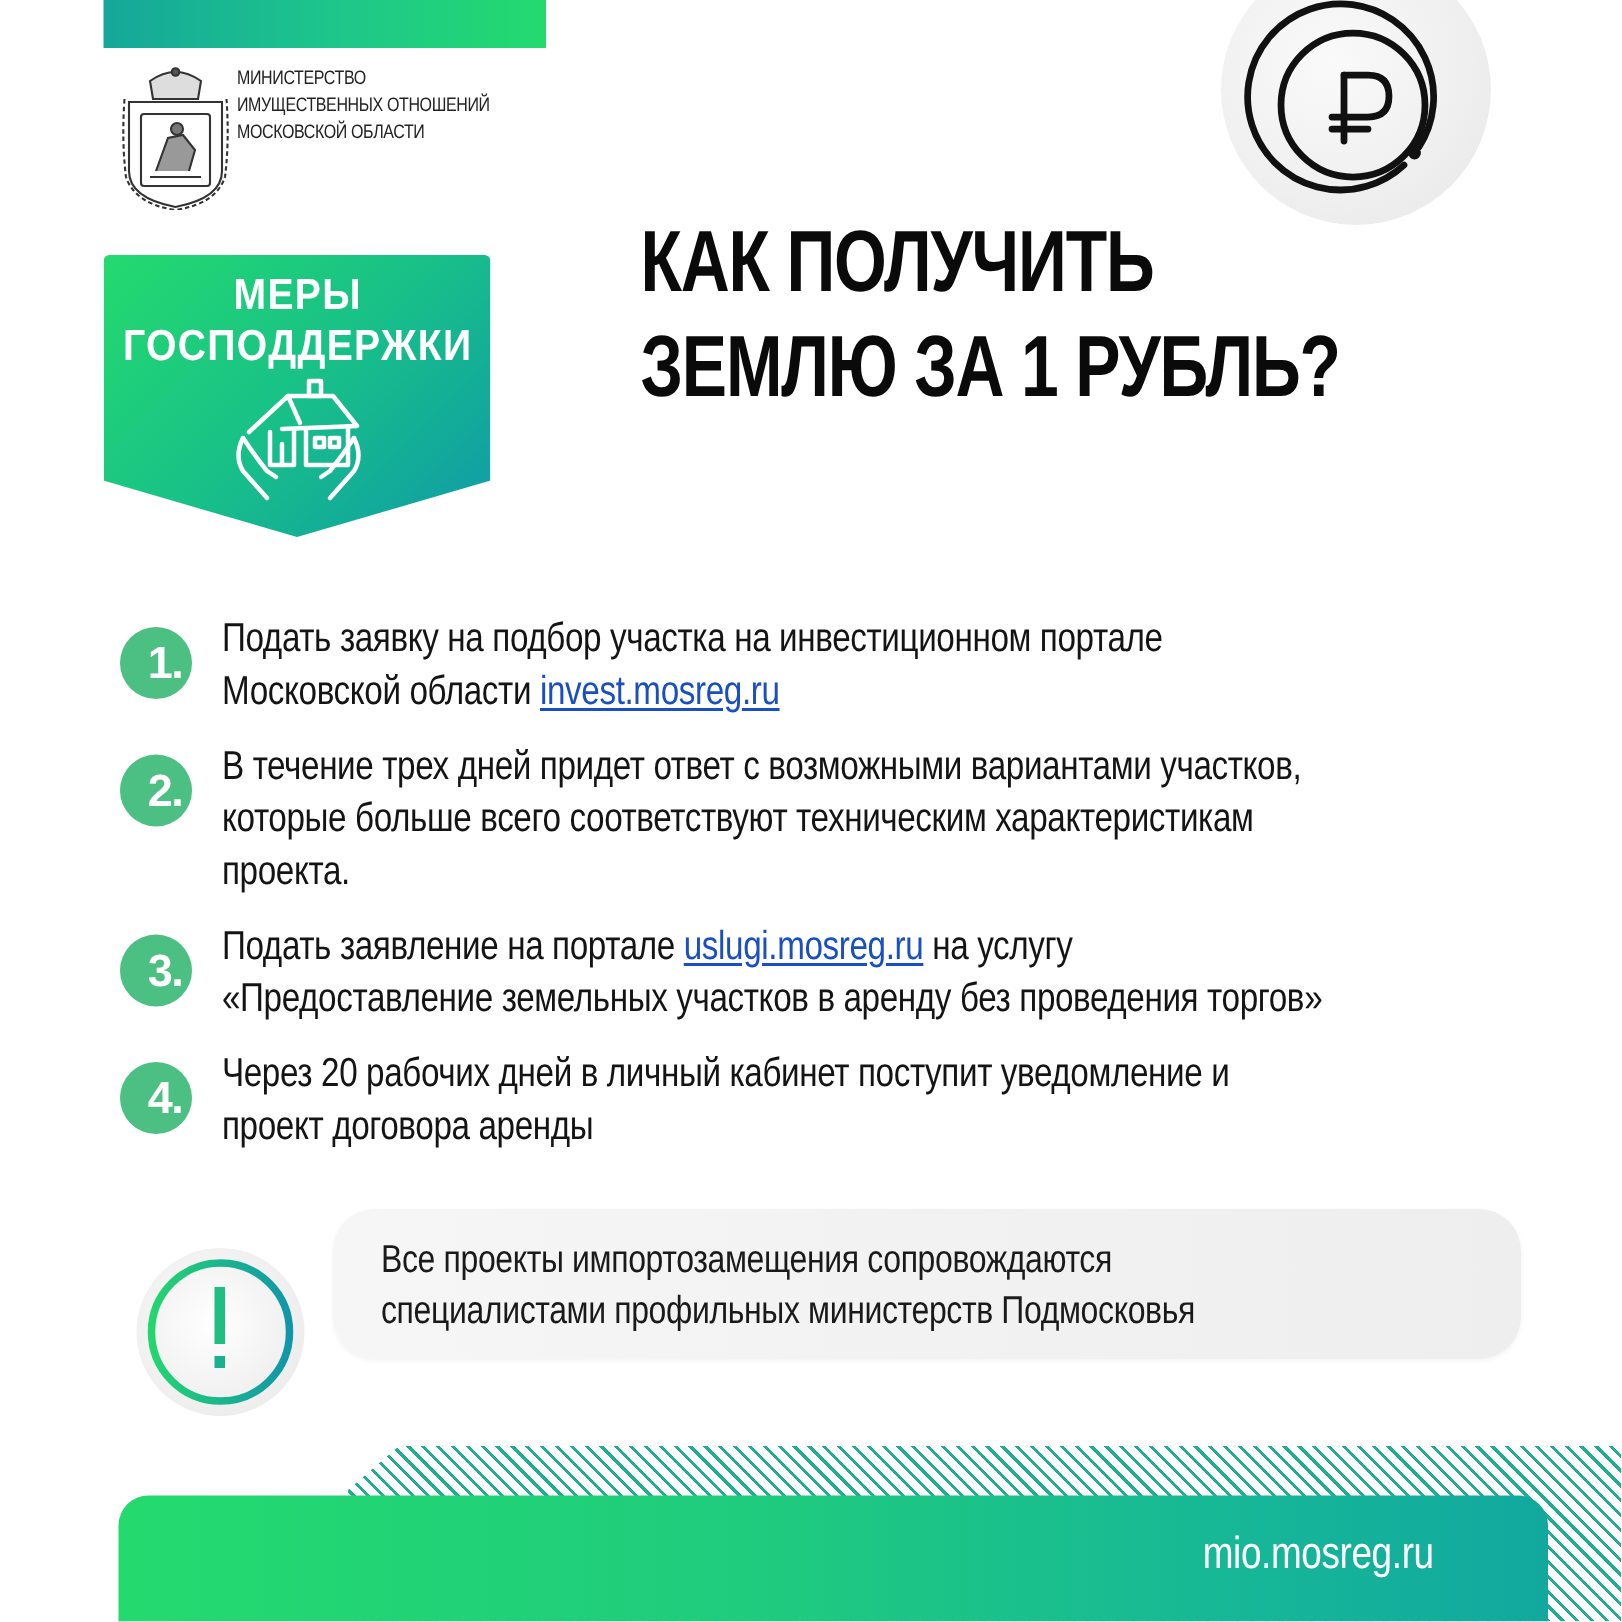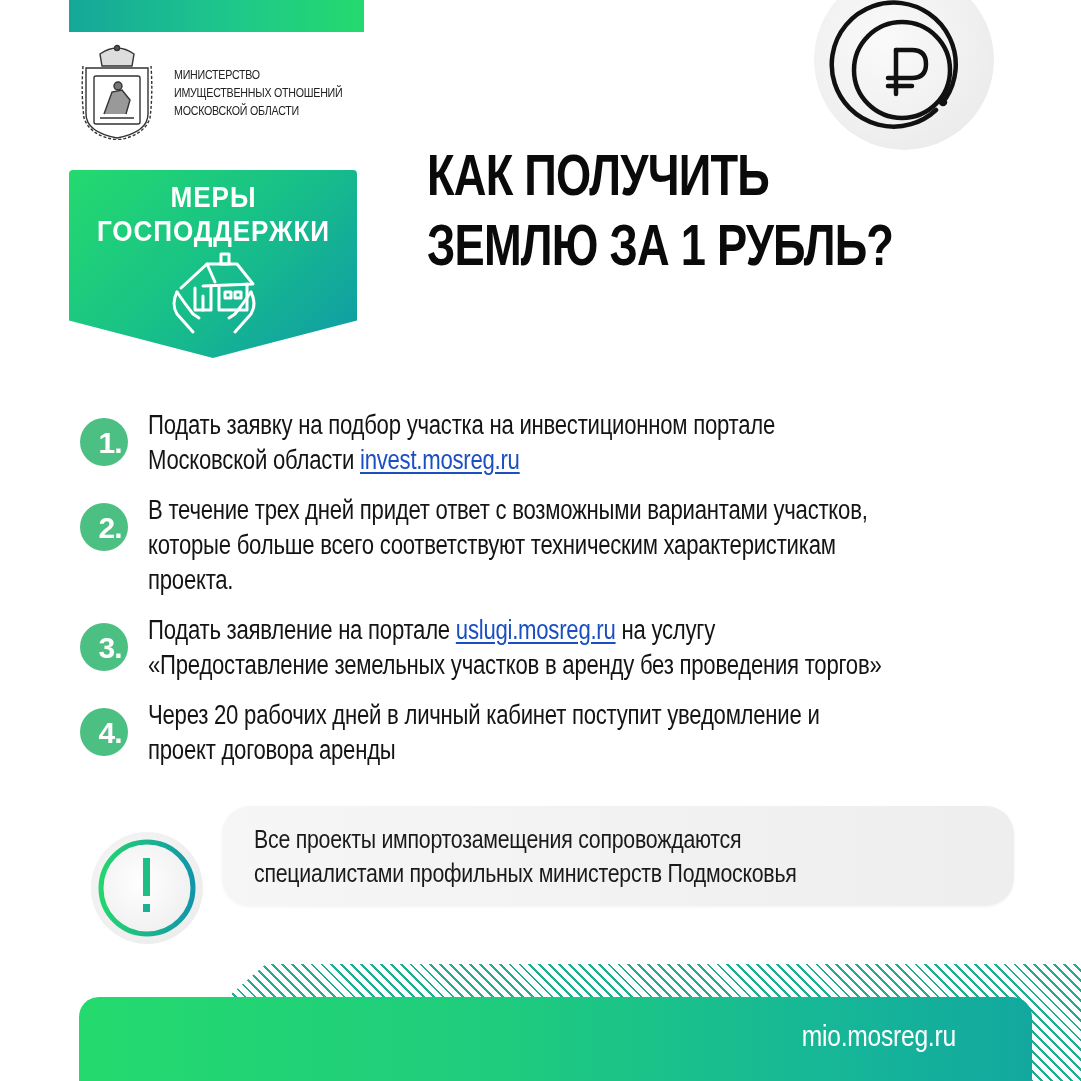--- a/index.html
+++ b/index.html
@@ -4,30 +4,30 @@
 <style>
   * { box-sizing: border-box; margin: 0; padding: 0; }
   html, body { width: 1081px; height: 1081px; background: #ffffff; overflow: hidden; }
   body { position: relative; font-family: "Liberation Sans", "DejaVu Sans", sans-serif; color: #111; }
 
   .top-bar {
     position: absolute; left: 69px; top: 0; width: 295px; height: 32px;
     background: linear-gradient(90deg, #15a79a 0%, #1ec78a 55%, #24da6e 100%);
   }
 
-  .ministry { position: absolute; left: 80px; top: 44px; display: flex; align-items: center; gap: 20px; }
+  .ministry { position: absolute; left: 80px; top: 44px; display: flex; gap: 4px; }
   .coat { width: 74px; height: 96px; }
   .ministry-text { display: flex; flex-direction: column; gap: 3px; }
   .ministry-text span {
     font-family: "Liberation Sans", sans-serif; font-size: 13px; letter-spacing: -0.3px;
     color: #222; transform: scaleX(0.82); transform-origin: left; white-space: nowrap;
   }
 
   .badge {
-    position: absolute; left: 69px; top: 170px; width: 288px; height: 188px;
+    position: absolute; left: 69px; top: 170px; width: 258px; height: 188px;
     background: linear-gradient(135deg, #24da6e 0%, #18c088 50%, #0f9aa8 100%);
     clip-path: polygon(0 0, 100% 0, 100% 80%, 50% 100%, 0 80%);
     border-radius: 4px;
     display: flex; flex-direction: column; align-items: center;
   }
   .badge-title {
     margin-top: 10px; color: #fff; font-weight: bold; font-size: 29px; line-height: 34px;
     text-align: center; letter-spacing: 1px; transform: scaleX(0.9);
   }
   .house { width: 100px; height: 84px; margin-top: 4px; }

